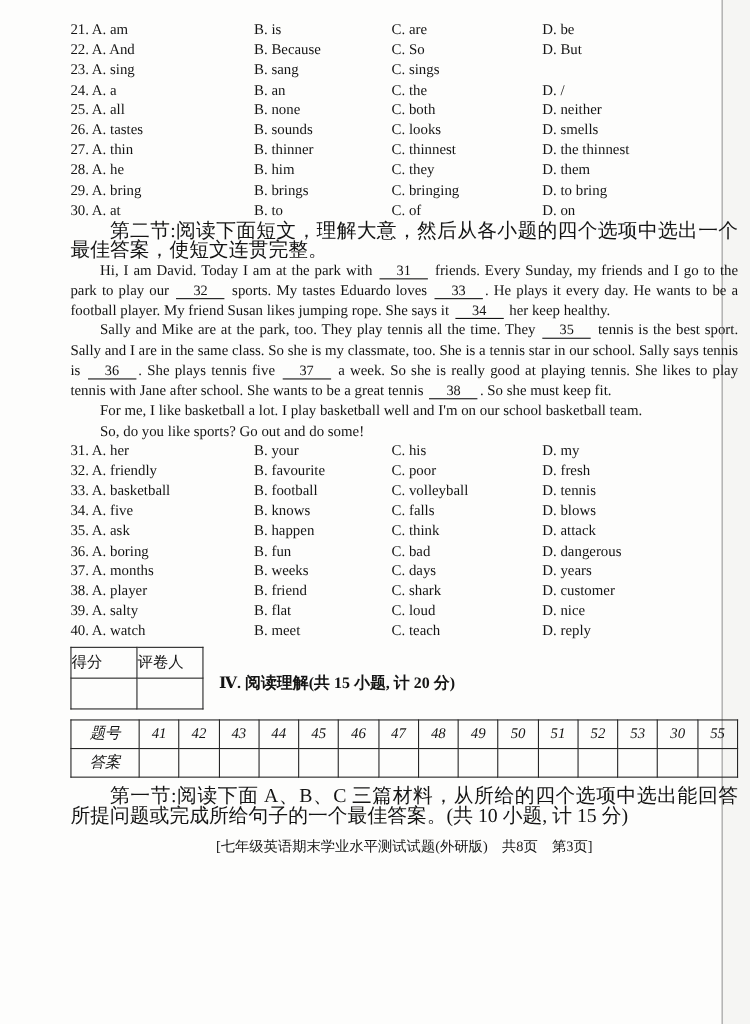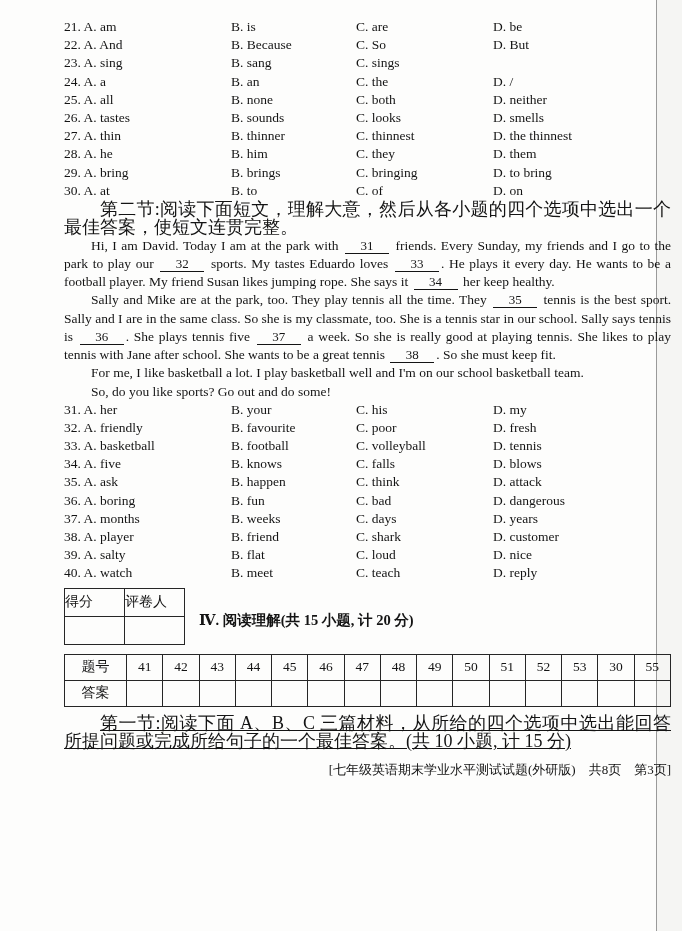--- a/index.html
+++ b/index.html
@@ -67,33 +67,34 @@
     font-size:14.5px;
     margin:23px 0 0 14px;
     white-space:nowrap;
     text-align:center;
   }
   
   table.answers {
     border-collapse:collapse;
     margin-top:9px;
     width:607px;
+    font-style:italic;
   }
   table.answers td {
     border:1.5px solid #262626;
     height:26px;
     text-align:center;
     font-size:13.5px;
     padding:0;
   }
   table.answers td.hdr { width:62px; font-size:14px; }
-  .sec1 { margin-top:7px;text-decoration:underline; }
+  .sec1 { margin-top:7px; }
   .footer {
     margin-top:10px;
-    text-align:right;
+    text-align:center;
     font-size:13px;
     text-indent:0;
   }
 </style>
 </head>
 <body>
 
 <div class="scan-edge"></div>
 
 <div class="content">

